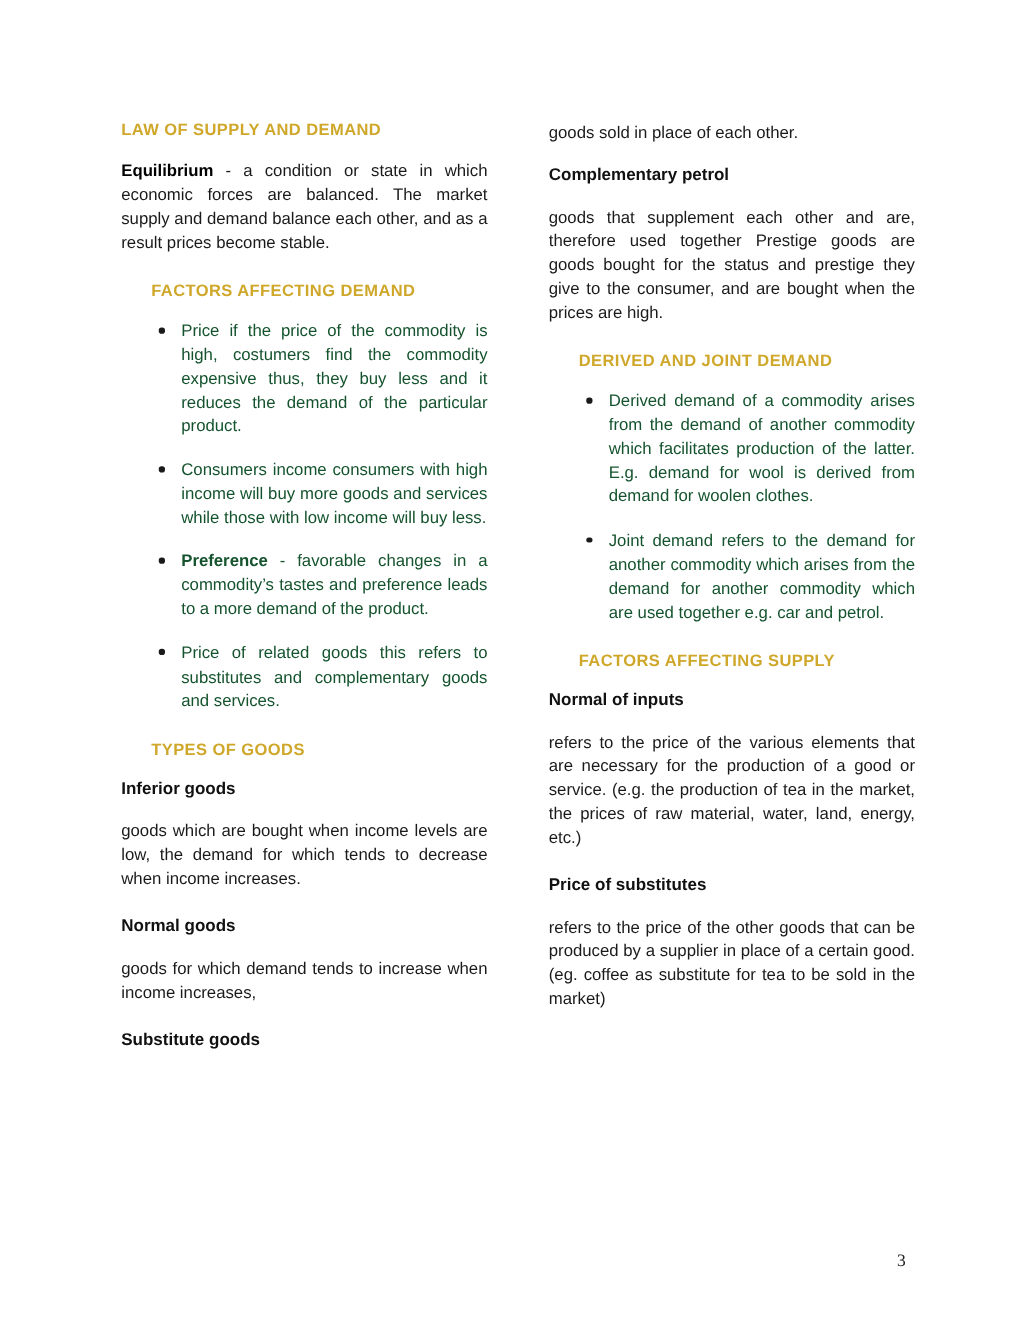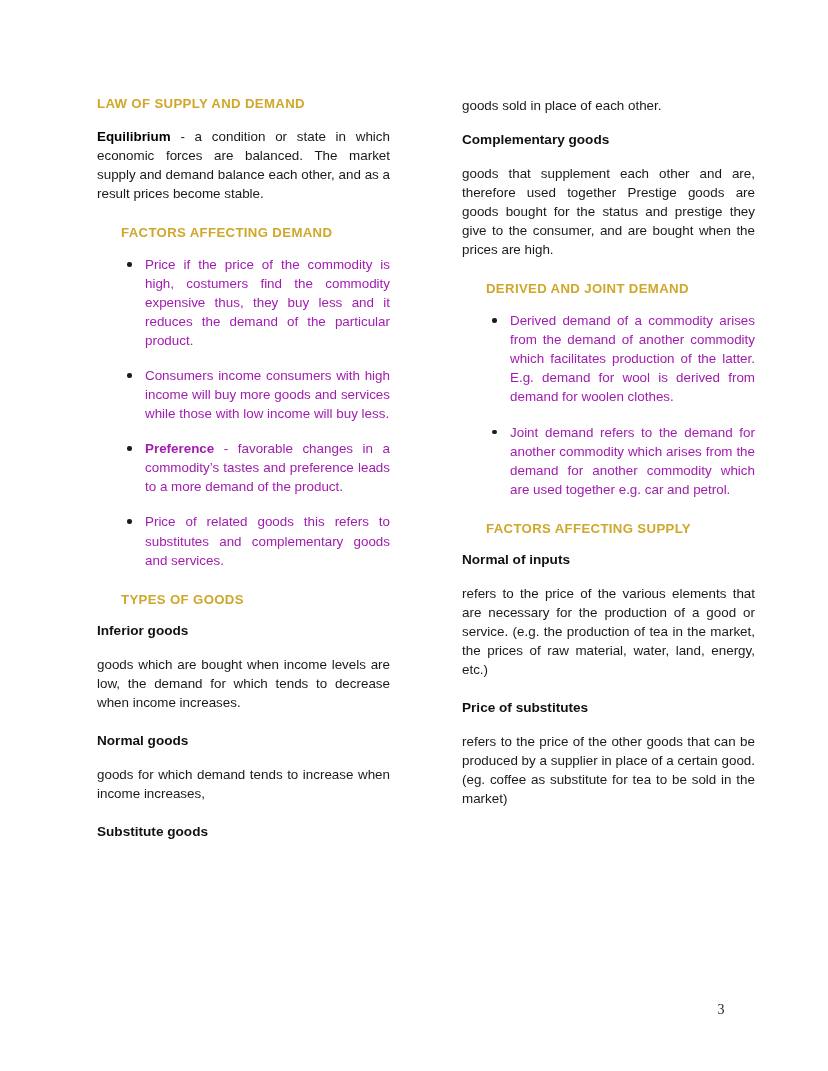--- a/index.html
+++ b/index.html
@@ -25,21 +25,21 @@
     background: #ffffff;
   }
 
   .columns {
     position: absolute;
     left: 97px;
     top: 96px;
     width: 634px;
     display: flex;
     flex-direction: row;
-    gap: 72px;
+    gap: 49px;
     align-items: flex-start;
   }
 
   .col {
     width: 293px;
     flex: 0 0 293px;
   }
 
   
   h2.section-heading {
@@ -85,21 +85,21 @@
     margin: 0 0 14px 0;
     padding: 0;
   }
   ul.bullets li {
     position: relative;
     padding-left: 48px;
     font-size: 13.4px;
     line-height: 1.42;
     text-align: justify;
     margin-bottom: 16px;
-    color: #a21caf;
+    color: #14532d;
   }
   ul.bullets li:last-child { margin-bottom: 0; }
   ul.bullets li .dot {
     position: absolute;
     left: 30px;
     top: 7px;
     width: 4.5px;
     height: 4.5px;
     border-radius: 50%;
     background: #1a1a1a;
@@ -161,21 +161,21 @@
       <p class="body-text">goods for which demand tends to increase when income increases,</p>
 
       <h3 class="sub-heading spaced-top">Substitute goods</h3>
 
     </div>
 
     <div class="col">
 
       <p class="body-text">goods sold in place of each other.</p>
 
-      <h3 class="sub-heading">Complementary goods</h3>
+      <h3 class="sub-heading">Complementary petrol</h3>
 
       <p class="body-text">goods that supplement each other and are, therefore used together Prestige goods are goods bought for the status and prestige they give to the consumer, and are bought when the prices are high.</p>
 
       <h2 class="section-heading spaced-top">DERIVED AND JOINT DEMAND</h2>
 
       <ul class="bullets">
         <li>
           <span class="dot"></span>
           <span>Derived demand of a commodity arises from the demand of another commodity which facilitates production of the latter. E.g. demand for wool is derived from demand for woolen clothes.</span>
         </li>

